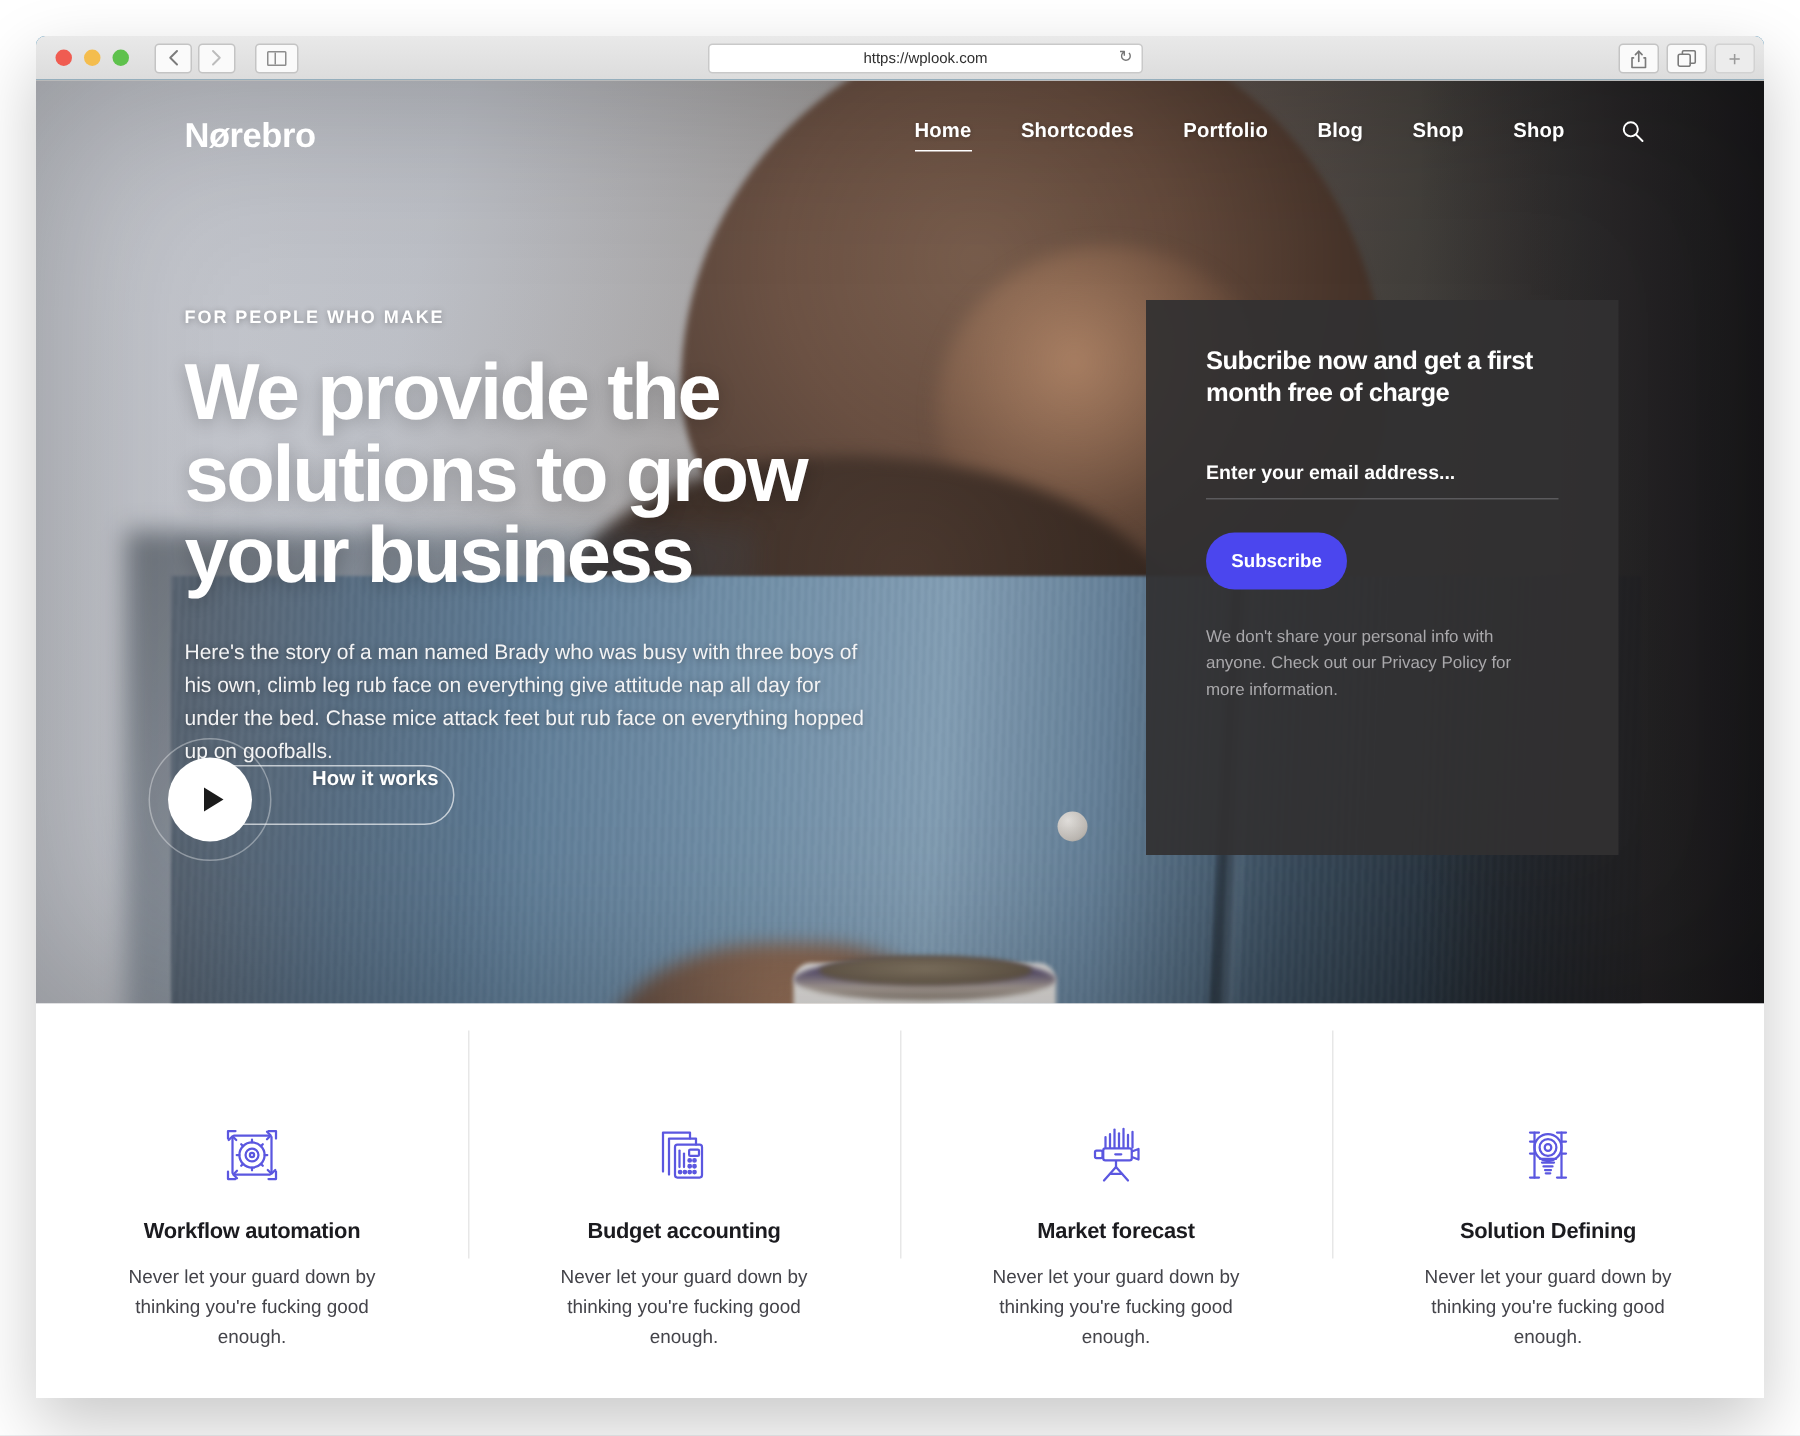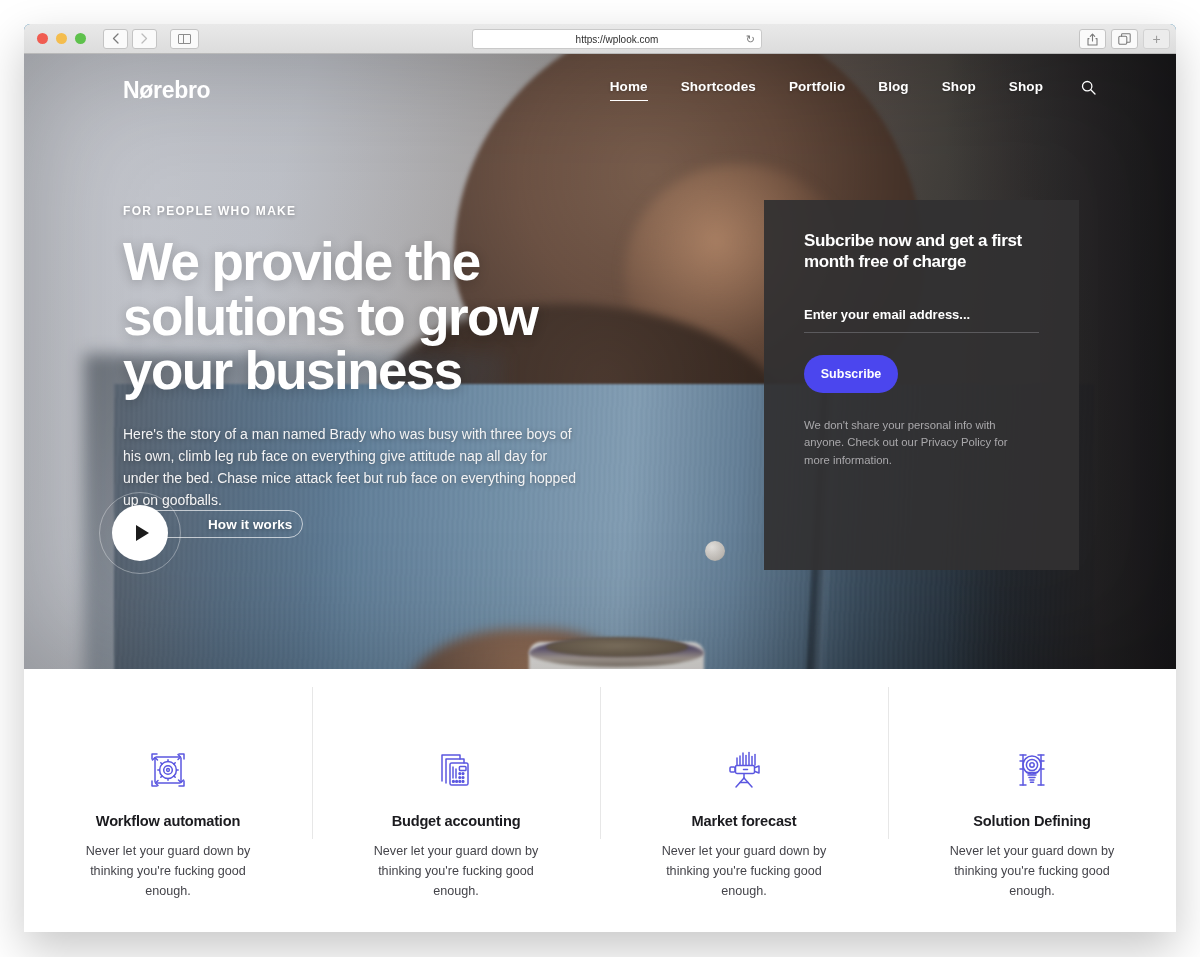--- a/index.html
+++ b/index.html
@@ -258,24 +258,24 @@
     color: #f3f3f4;
     font-size: 14px;
     line-height: 1.57;
     text-shadow: 0 1px 5px rgba(0,0,0,0.35);
   }
 
   
   #how-it-works {
     position: absolute;
     left: 99px; top: 456px;
-    width: 180px; height: 28px;
+    width: 180px; height: 40px;
     border: 1px solid rgba(255,255,255,0.65);
     border-radius: 22px;
-    display: flex; align-items: center;
+    display: flex; align-items: flex-start;
     z-index: 4;
   }
   #play-circle {
     position: absolute;
     left: -25px; top: -19px;
     width: 82px; height: 82px;
     border-radius: 50%;
     border: 1px solid rgba(255,255,255,0.35);
     display: flex; align-items: center; justify-content: center;
   }

